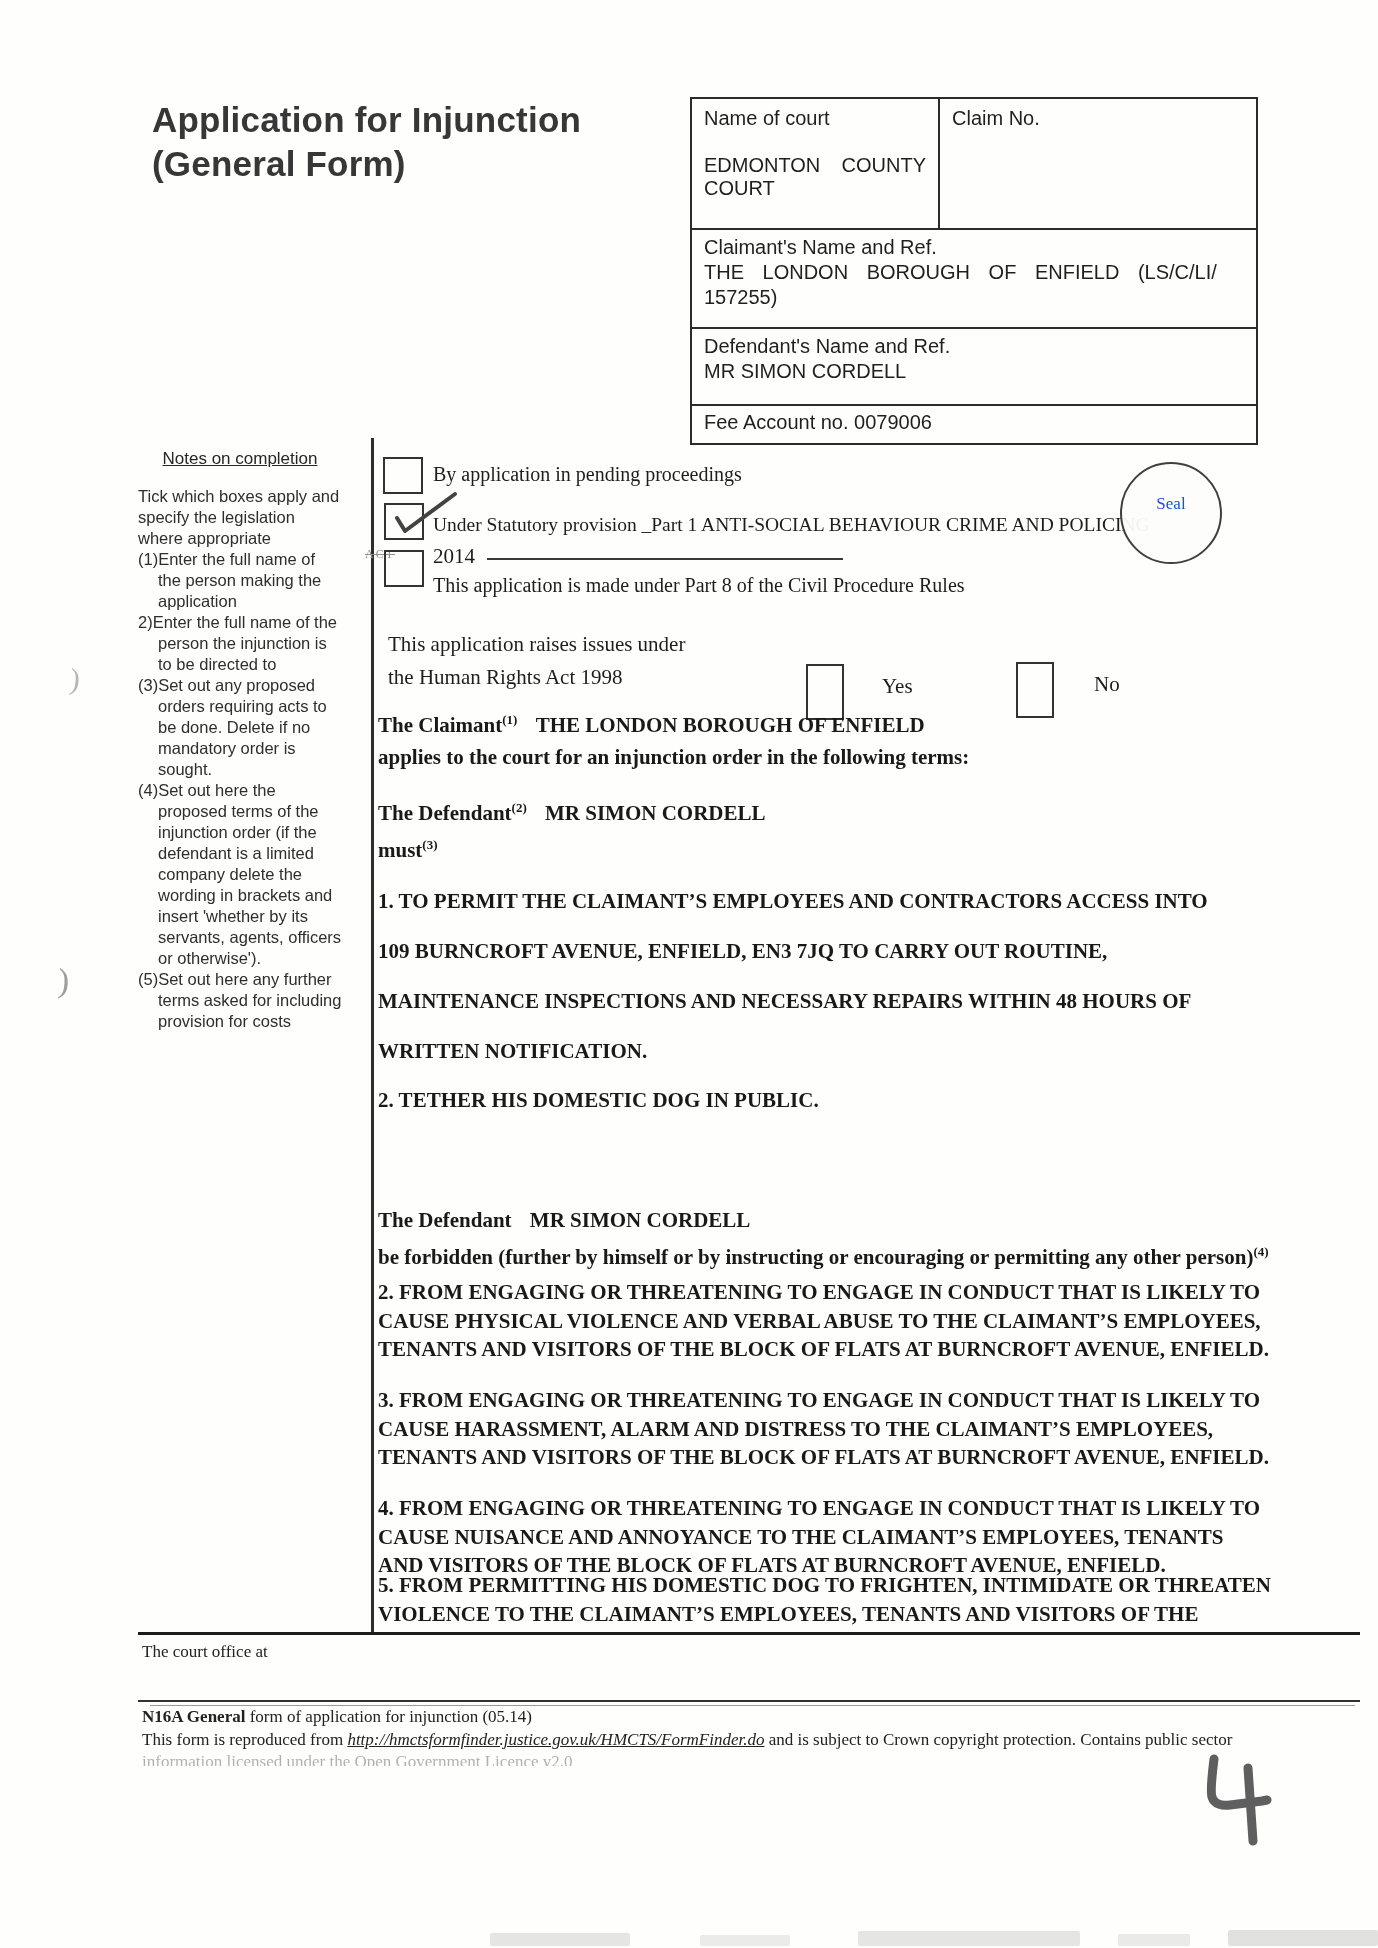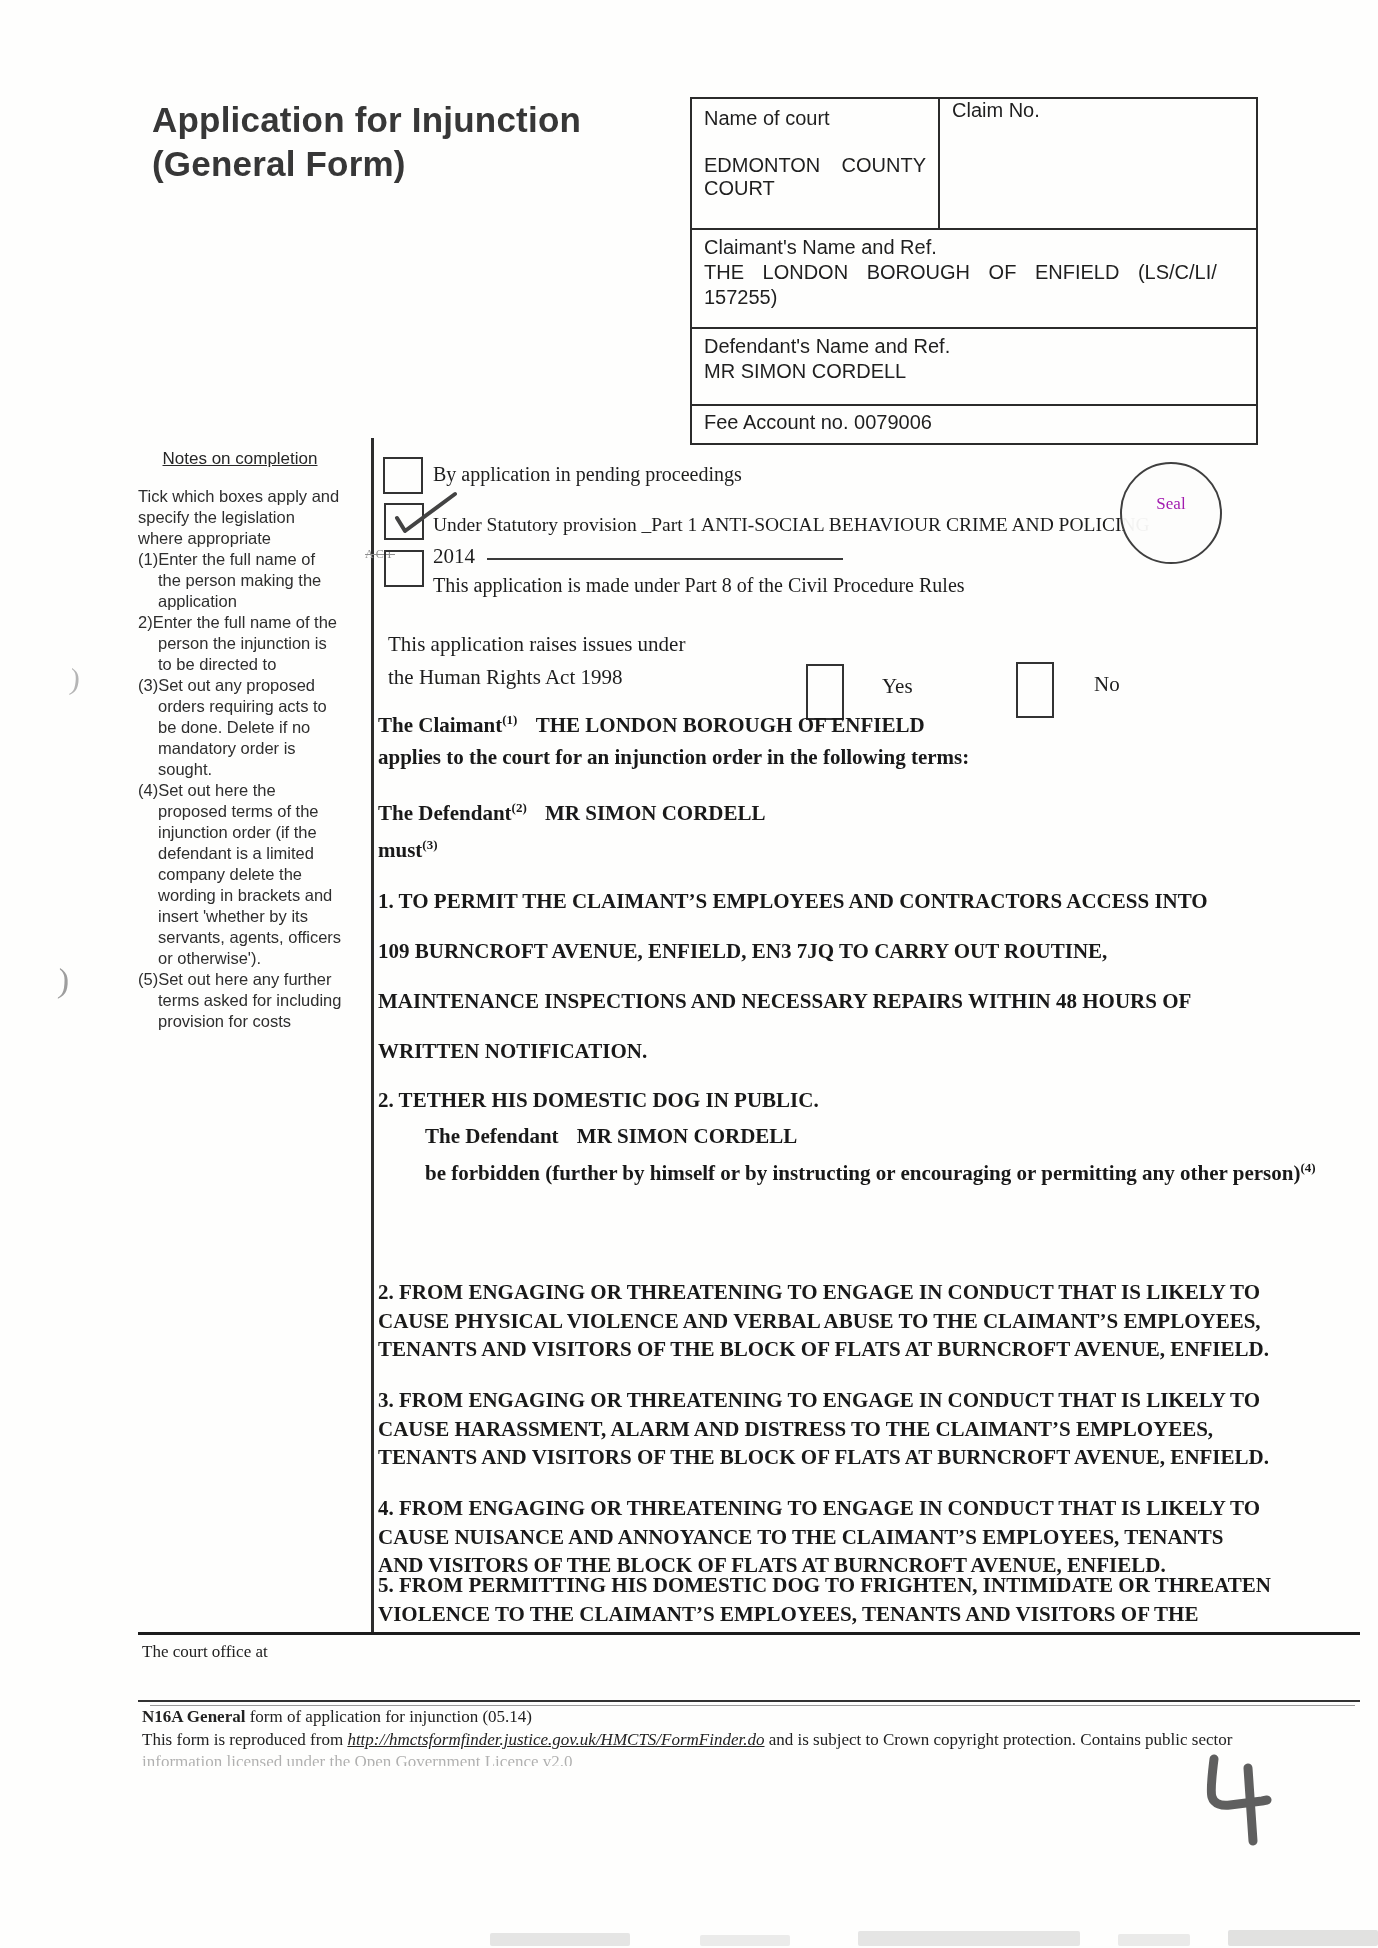--- a/index.html
+++ b/index.html
@@ -12,21 +12,21 @@
   .title{position:absolute;left:152px;top:98px;font-family:"Liberation Sans",sans-serif;
     font-weight:700;color:#373737;line-height:44px;font-size:35px;letter-spacing:.2px;}
   
   .court-box{position:absolute;left:690px;top:97px;width:568px;height:348px;
     border:2.5px solid #2b2b2b;font-family:"Liberation Sans",sans-serif;color:#1f1f1f;
     box-sizing:border-box;background:#fefefd;}
   .cb-row{box-sizing:border-box;border-bottom:2px solid #2b2b2b;position:relative;}
   .cb-row:last-child{border-bottom:none;}
   .cb-r1{height:131px;display:flex;}
   .cb-cell-l{width:248px;border-right:2px solid #2b2b2b;box-sizing:border-box;padding:8px 12px;}
-  .cb-cell-r{flex:1;padding:0 12px;}
+  .cb-cell-r{flex:1;padding:8px 12px;}
   .cb-label{font-size:20px;}
   .courtname{margin-top:24px;font-size:20px;}
   .courtname .l1{display:flex;justify-content:space-between;width:100%;}
   .cb-r2{height:99px;padding:6px 12px;box-sizing:border-box;}
   .cb-r3{height:77px;padding:6px 12px;box-sizing:border-box;}
   .cb-r4{height:37px;padding:5px 12px;box-sizing:border-box;}
   .cb-val{font-size:20px;margin-top:2px;}
   .spread{word-spacing:13px;}
   
   .notes{position:absolute;left:138px;top:448px;width:204px;
@@ -49,38 +49,38 @@
   .lab3{left:55px;top:124px;}
   .yearline{position:absolute;left:55px;top:94px;font-size:21px;}
   .fill-line{display:inline-block;width:356px;border-bottom:2.5px solid #3a3a3a;margin-left:12px;margin-bottom:3px;}
   .struck{position:absolute;left:-13px;top:97px;font-size:12px;color:#8f8f8f;
     text-decoration:line-through;letter-spacing:2px;z-index:1;}
   .tick-svg{position:absolute;left:8px;top:40px;z-index:3;}
   
   .seal{position:absolute;left:1120px;top:462px;width:102px;height:102px;border-radius:50%;
     border:2.5px solid #3f3f3f;background:rgba(253,253,252,.95);z-index:5;
     display:flex;align-items:center;justify-content:center;box-sizing:border-box;}
-  .seal span{font-size:17px;color:#a21caf;transform:translateY(-9px);}
+  .seal span{font-size:17px;color:#1d4ed8;transform:translateY(-9px);}
   
   .hr-block{position:absolute;left:388px;top:628px;width:893px;height:100px;}
   .hr-block p{margin:0;font-size:21px;line-height:33px;}
   .hra-box{position:absolute;width:38px;height:56px;border:2.5px solid #333;box-sizing:border-box;}
   .yesbox{left:418px;top:36px;} .nobox{left:628px;top:34px;}
   .hra-lab{position:absolute;font-size:21px;}
   .yeslab{left:494px;top:46px;} .nolab{left:706px;top:44px;}
   
   .mainp{position:absolute;left:378px;margin:0;font-size:21px;color:#191919;}
   .bold{font-weight:700;}
   sup{font-size:13px;font-weight:700;}
   .claimant-block{top:704px;line-height:32px;}
   .defendant-block{top:792px;line-height:32px;}
   .name-gap{margin-left:13px;}
   .clause1{top:876px;width:834px;font-weight:700;line-height:50px;}
   .tether{top:1088px;font-weight:700;}
-  .forbid-block{top:1120px;width:893px;line-height:32px;font-weight:700;margin-left:47px;}
+  .forbid-block{top:1204px;width:893px;line-height:32px;font-weight:700;}
   .fclause{width:893px;font-weight:700;line-height:28.5px;}
   .fc2{top:1278px;} .fc3{top:1386px;} .fc4{top:1494px;} .fc5{top:1571px;}
   
   .hrule1{position:absolute;left:138px;top:1632px;width:1222px;height:3px;background:#1c1c1c;}
   .hrule2{position:absolute;left:138px;top:1700px;width:1222px;height:2px;background:#333;}
   .hrule3{position:absolute;left:150px;top:1705px;width:1205px;height:1px;background:#9a9a9a;}
   .foot{position:absolute;left:142px;font-size:17px;color:#222;white-space:nowrap;margin:0;}
   .f-office{top:1642px;} .f-hours{top:1679px;} .f-n16a{top:1707px;} .f-repro{top:1730px;}
   .f-faded{top:1752px;opacity:.35;height:14px;overflow:hidden;}
   .f-link{font-style:italic;text-decoration:underline;}

